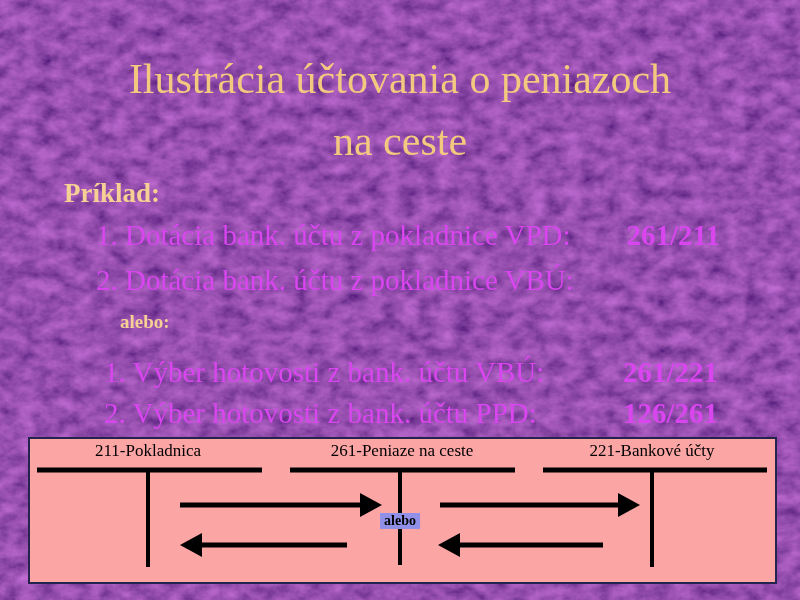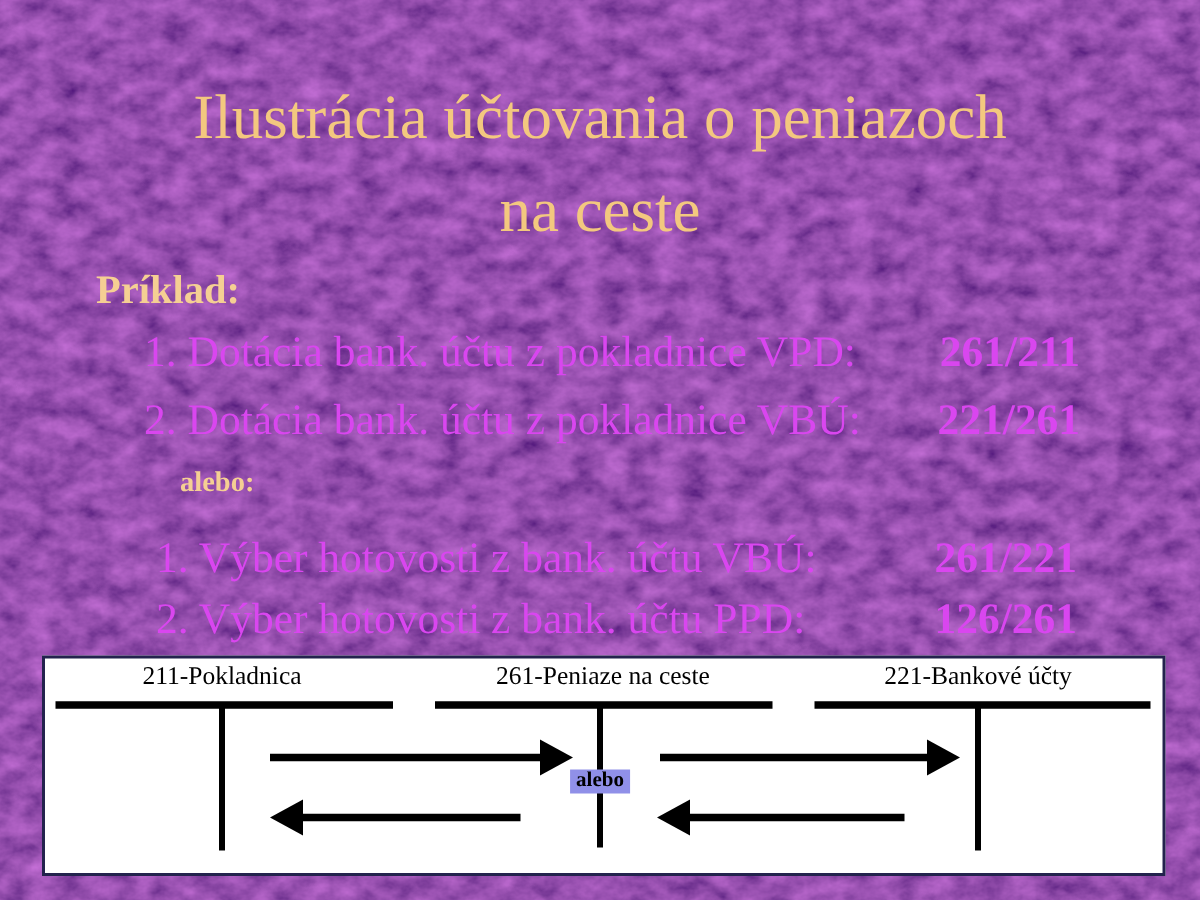--- a/index.html
+++ b/index.html
@@ -67,21 +67,21 @@
     left: 120px;
     font-size: 19px;
     font-weight: bold;
     color: #F5CF93;
   }
   .diagram {
     top: 437px;
     left: 28px;
     width: 745px;
     height: 143px;
-    background: #ffffff;
+    background: #fca5a5;
     border: 2px solid #23234d;
   }
   .diagram svg { position: absolute; top: 0; left: 0; }
   .acc-label {
     position: absolute;
     top: 2px;
     transform: translateX(-50%);
     font-size: 17px;
     color: #000000;
     white-space: nowrap;
@@ -124,21 +124,20 @@
 
   <div class="layer heading">Príklad:</div>
 
   <div class="layer entry-row row1">
     <span>1. Dotácia bank. účtu z pokladnice VPD:</span>
     <span class="num">261/211</span>
   </div>
 
   <div class="layer entry-row row2">
     <span>2. Dotácia bank. účtu z pokladnice VBÚ:</span>
-    <span class="num">221/261</span>
   </div>
 
   <div class="layer or-label">alebo:</div>
 
   <div class="layer entry-row row3">
     <span>1. Výber hotovosti z bank. účtu VBÚ:</span>
     <span class="num">261/221</span>
   </div>
 
   <div class="layer entry-row row4">

